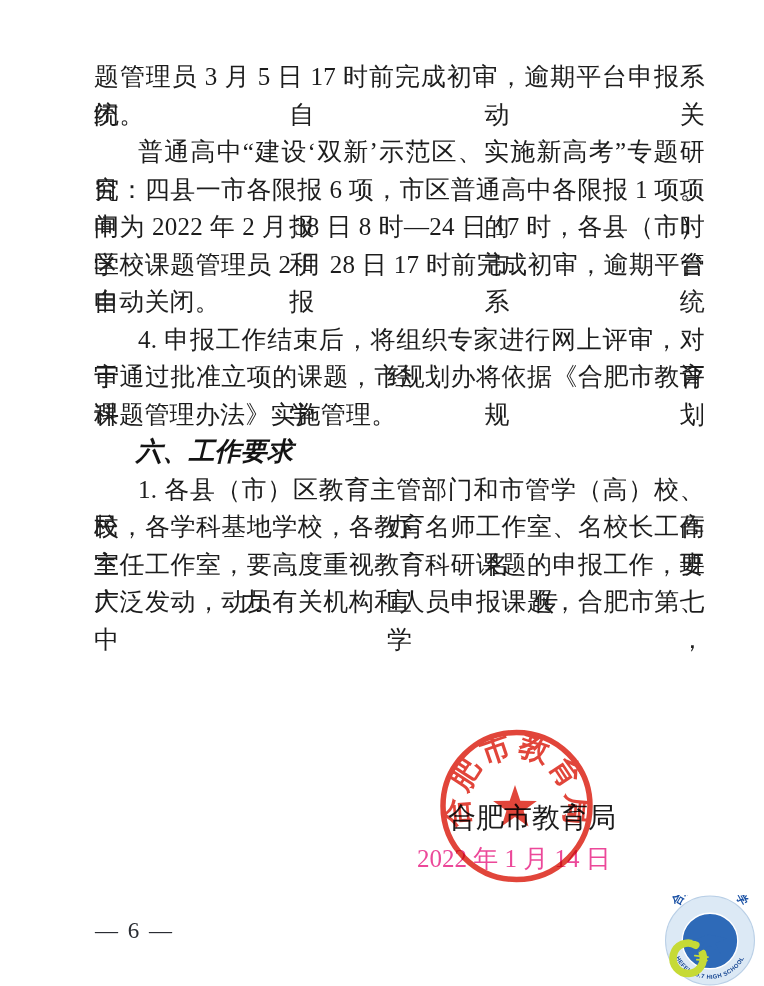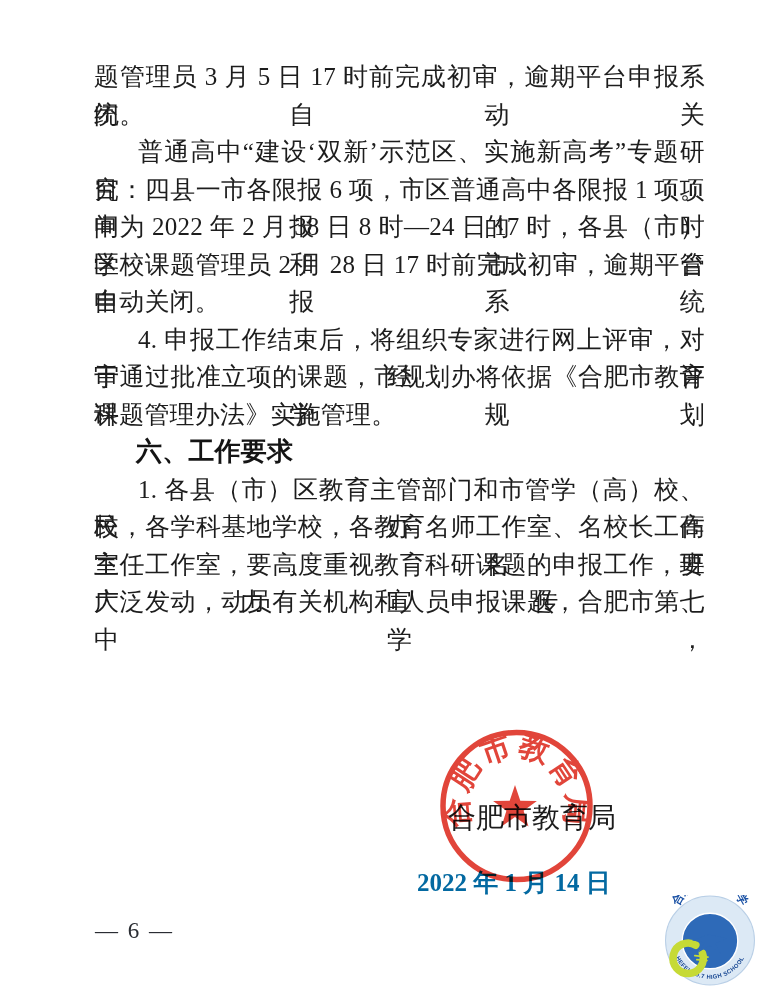--- a/index.html
+++ b/index.html
@@ -28,38 +28,38 @@
     text-align:justify;
     text-align-last:justify;
   }
   .line.indent{ text-indent:44px; }
   .line.heading{
     font-family:"Liberation Sans","DejaVu Sans",sans-serif;
     font-weight:700;
     font-size:26px;
     color:#141414;
     text-indent:42px;
+    font-style:italic;
   }
   .signature{
     position:absolute;
     left:448px; top:802px;
     width:172px;
     font-size:28px;
     line-height:32px;
     color:#1c1c1c;
     white-space:nowrap;
   }
   .sign-date{
     position:absolute;
-    left:417px; top:868px;
+    left:417px; top:844px;
     font-size:25px;
     line-height:30px;
-    color:#0369a1;
+    color:#ec4899;
     white-space:nowrap;
-    font-weight:bold;
   }
   .seal-svg{
     position:absolute;
     left:428px; top:718px;
     mix-blend-mode:multiply;
     opacity:0.88;
   }
   .page-number{
     position:absolute;
     left:95px; top:918px;

